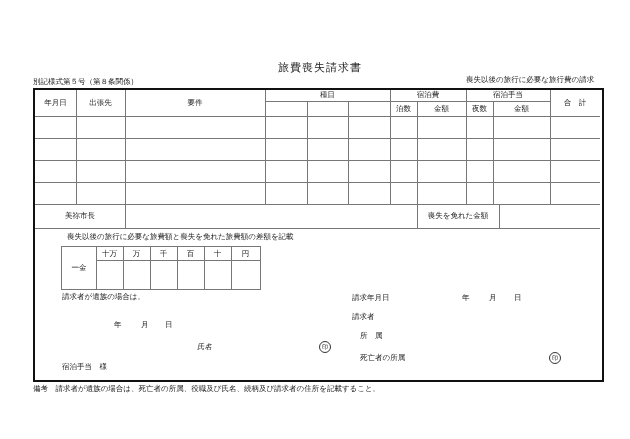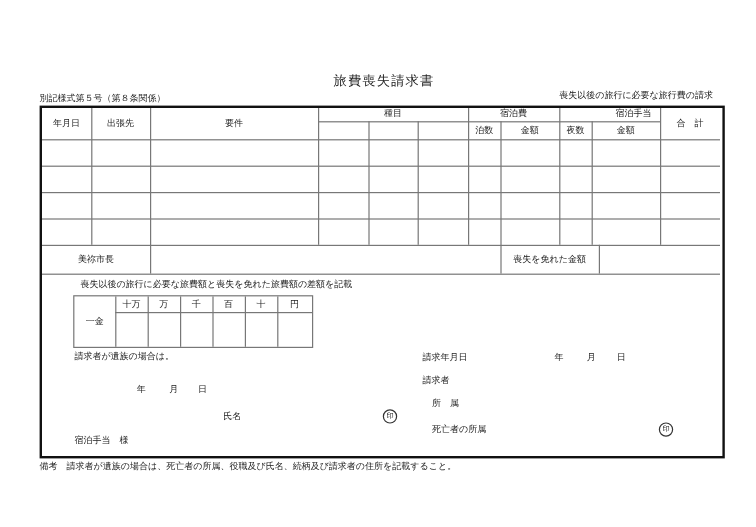--- a/index.html
+++ b/index.html
@@ -46,21 +46,21 @@
 <div class="vl" style="left:499px; top:204px; height:24px;"></div>
 <div class="vl" style="left:550px; top:90px; height:114px;"></div>
 
 <div class="cell" style="left:35px; top:90px; width:41px; height:26px;">年月日</div>
 <div class="cell" style="left:76px; top:90px; width:49px; height:26px;">出張先</div>
 <div class="cell" style="left:125px; top:90px; width:140px; height:26px;">要件</div>
 <div class="cell" style="left:265px; top:88px; width:125px; height:13px;">種目</div>
 <div class="cell" style="left:390px; top:88px; width:76px; height:13px;">宿泊費</div>
 <div class="cell" style="left:390px; top:101px; width:27px; height:15px;">泊数</div>
 <div class="cell" style="left:417px; top:101px; width:49px; height:15px;">金額</div>
-<div class="cell" style="left:466px; top:88px; width:84px; height:13px;margin-left:20px;">宿泊手当</div>
+<div class="cell" style="left:466px; top:88px; width:84px; height:13px;">宿泊手当</div>
 <div class="cell" style="left:466px; top:101px; width:27px; height:15px;">夜数</div>
 <div class="cell" style="left:493px; top:101px; width:57px; height:15px;">金額</div>
 <div class="cell" style="left:550px; top:90px; width:50px; height:26px;">合　計</div>
 
 <div style="position:absolute; left:35px; top:116px; width:565px; height:22px;">
   <div class="input-cell" style="left:0; top:0; width:41px; height:22px;"></div>
   <div class="input-cell" style="left:41px; top:0; width:49px; height:22px;"></div>
   <div class="input-cell" style="left:90px; top:0; width:140px; height:22px;"></div>
   <div class="input-cell" style="left:230px; top:0; width:42px; height:22px;"></div>
   <div class="input-cell" style="left:272px; top:0; width:41px; height:22px;"></div>
@@ -138,21 +138,21 @@
   <div class="input-cell" style="left:89px; top:14px; width:26px; height:28px;"></div>
   <div class="input-cell" style="left:116px; top:14px; width:26px; height:28px;"></div>
   <div class="input-cell" style="left:143px; top:14px; width:26px; height:28px;"></div>
   <div class="input-cell" style="left:170px; top:14px; width:28px; height:28px;"></div>
 </div>
 
 <div class="abs t7" style="left:62px; top:292px;">請求者が遺族の場合は。</div>
 <div class="abs t7" style="left:114px; top:320px;">年</div>
 <div class="abs t7" style="left:141px; top:320px;">月</div>
 <div class="abs t7" style="left:165px; top:320px;">日</div>
-<div class="abs t7" style="left:186px; top:342px;">氏名</div>
+<div class="abs t7" style="left:197px; top:342px;font-style:italic;">氏名</div>
 <div class="seal" style="left:319px; top:341px;">印</div>
 <div class="abs t7" style="left:62px; top:362px;">宿泊手当　様</div>
 
 <div class="abs t7" style="left:352px; top:293px;">請求年月日</div>
 <div class="abs t7" style="left:462px; top:293px;">年</div>
 <div class="abs t7" style="left:489px; top:293px;">月</div>
 <div class="abs t7" style="left:514px; top:293px;">日</div>
 <div class="abs t7" style="left:352px; top:312px;">請求者</div>
 <div class="abs t7" style="left:360px; top:331px;">所　属</div>
 <div class="abs t7" style="left:360px; top:353px;">死亡者の所属</div>

